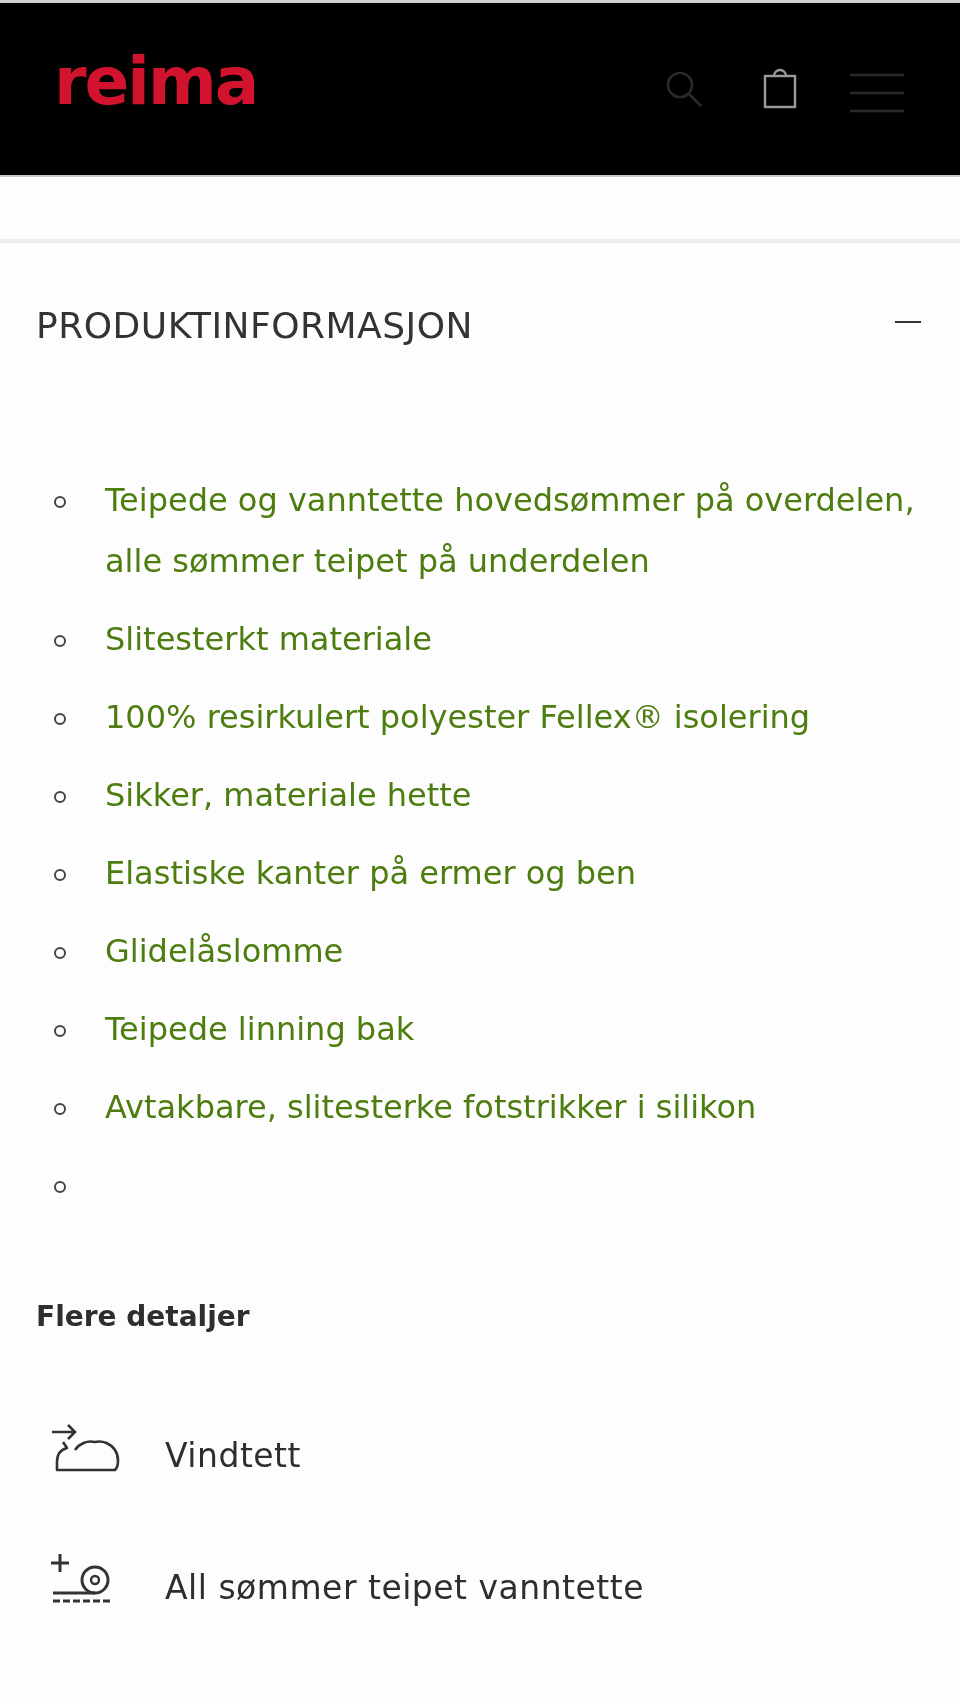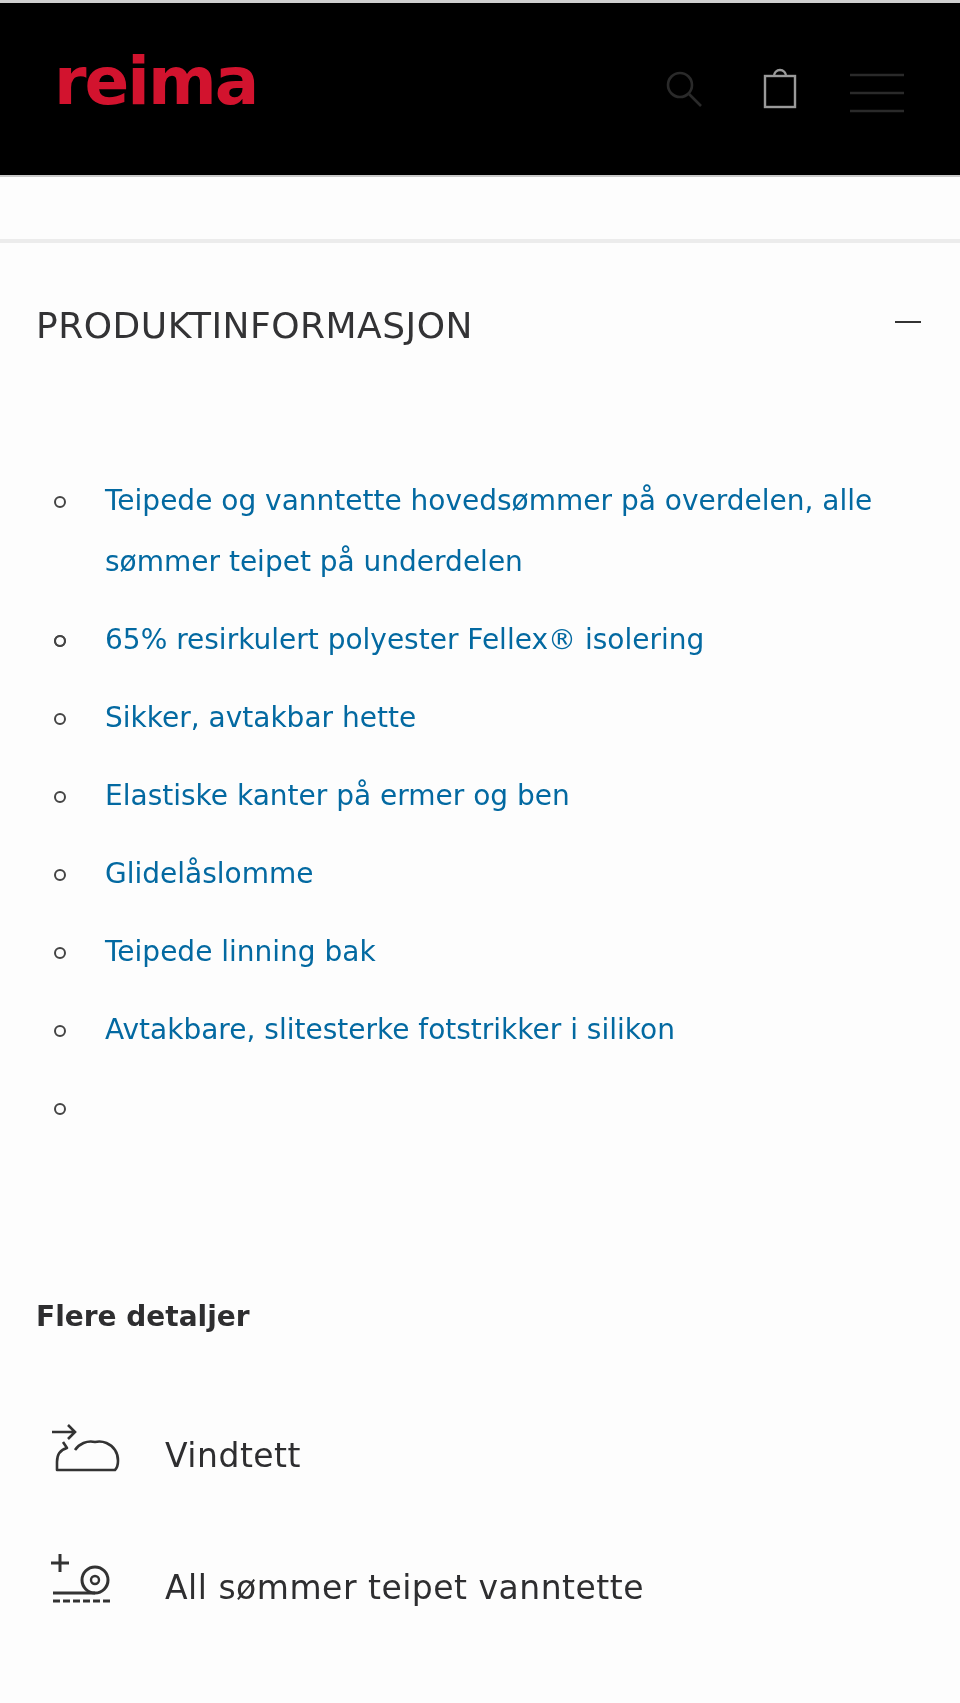--- a/index.html
+++ b/index.html
@@ -41,21 +41,21 @@
     font-size: 36px; font-weight: normal; letter-spacing: 0.5px;
     color: #333335;
     font-family: "DejaVu Sans", sans-serif;
   }
   .collapse-icon {
     position: absolute; left: 895px; top: 74px; width: 26px; height: 2px; background: #333;
   }
   .feature-list { position: absolute; left: 0; top: 470px; width: 960px; list-style: none; }
   .feature-item {
     position: relative; padding-left: 105px; padding-right: 26px;
-    font-size: 28px; line-height: 61px; color: #0369a1;
+    font-size: 32px; line-height: 61px; color: #4d7c0f;
     margin-bottom: 17px;
   }
   .bullet {
     position: absolute; left: 54px; top: 26px; width: 12px; height: 12px;
     border: 2px solid #444; border-radius: 50%;
   }
   .details-title {
     position: absolute; left: 36px; top: 1300px;
     font-size: 28px; font-weight: bold; color: #2e2e30;
   }
@@ -93,23 +93,23 @@
 
 <div class="subbar"></div>
 
 <div class="accordion-head">
   <h2 class="accordion-title">PRODUKTINFORMASJON</h2>
   <span class="collapse-icon"></span>
 </div>
 
 <ul class="feature-list">
   <li class="feature-item"><span class="bullet"></span><span>Teipede og vanntette hovedsømmer på overdelen, alle sømmer teipet på underdelen</span></li>
-  <li class="feature-item"><span class="bullet"></span></li>
-  <li class="feature-item"><span class="bullet"></span><span>65% resirkulert polyester Fellex® isolering</span></li>
-  <li class="feature-item"><span class="bullet"></span><span>Sikker, avtakbar hette</span></li>
+  <li class="feature-item"><span class="bullet"></span><span>Slitesterkt materiale</span></li>
+  <li class="feature-item"><span class="bullet"></span><span>100% resirkulert polyester Fellex® isolering</span></li>
+  <li class="feature-item"><span class="bullet"></span><span>Sikker, materiale hette</span></li>
   <li class="feature-item"><span class="bullet"></span><span>Elastiske kanter på ermer og ben</span></li>
   <li class="feature-item"><span class="bullet"></span><span>Glidelåslomme</span></li>
   <li class="feature-item"><span class="bullet"></span><span>Teipede linning bak</span></li>
   <li class="feature-item"><span class="bullet"></span><span>Avtakbare, slitesterke fotstrikker i silikon</span></li>
   <li class="feature-item"><span class="bullet"></span></li>
 </ul>
 
 <h3 class="details-title">Flere detaljer</h3>
 
 <div class="detail-row" style="top:1420px">

